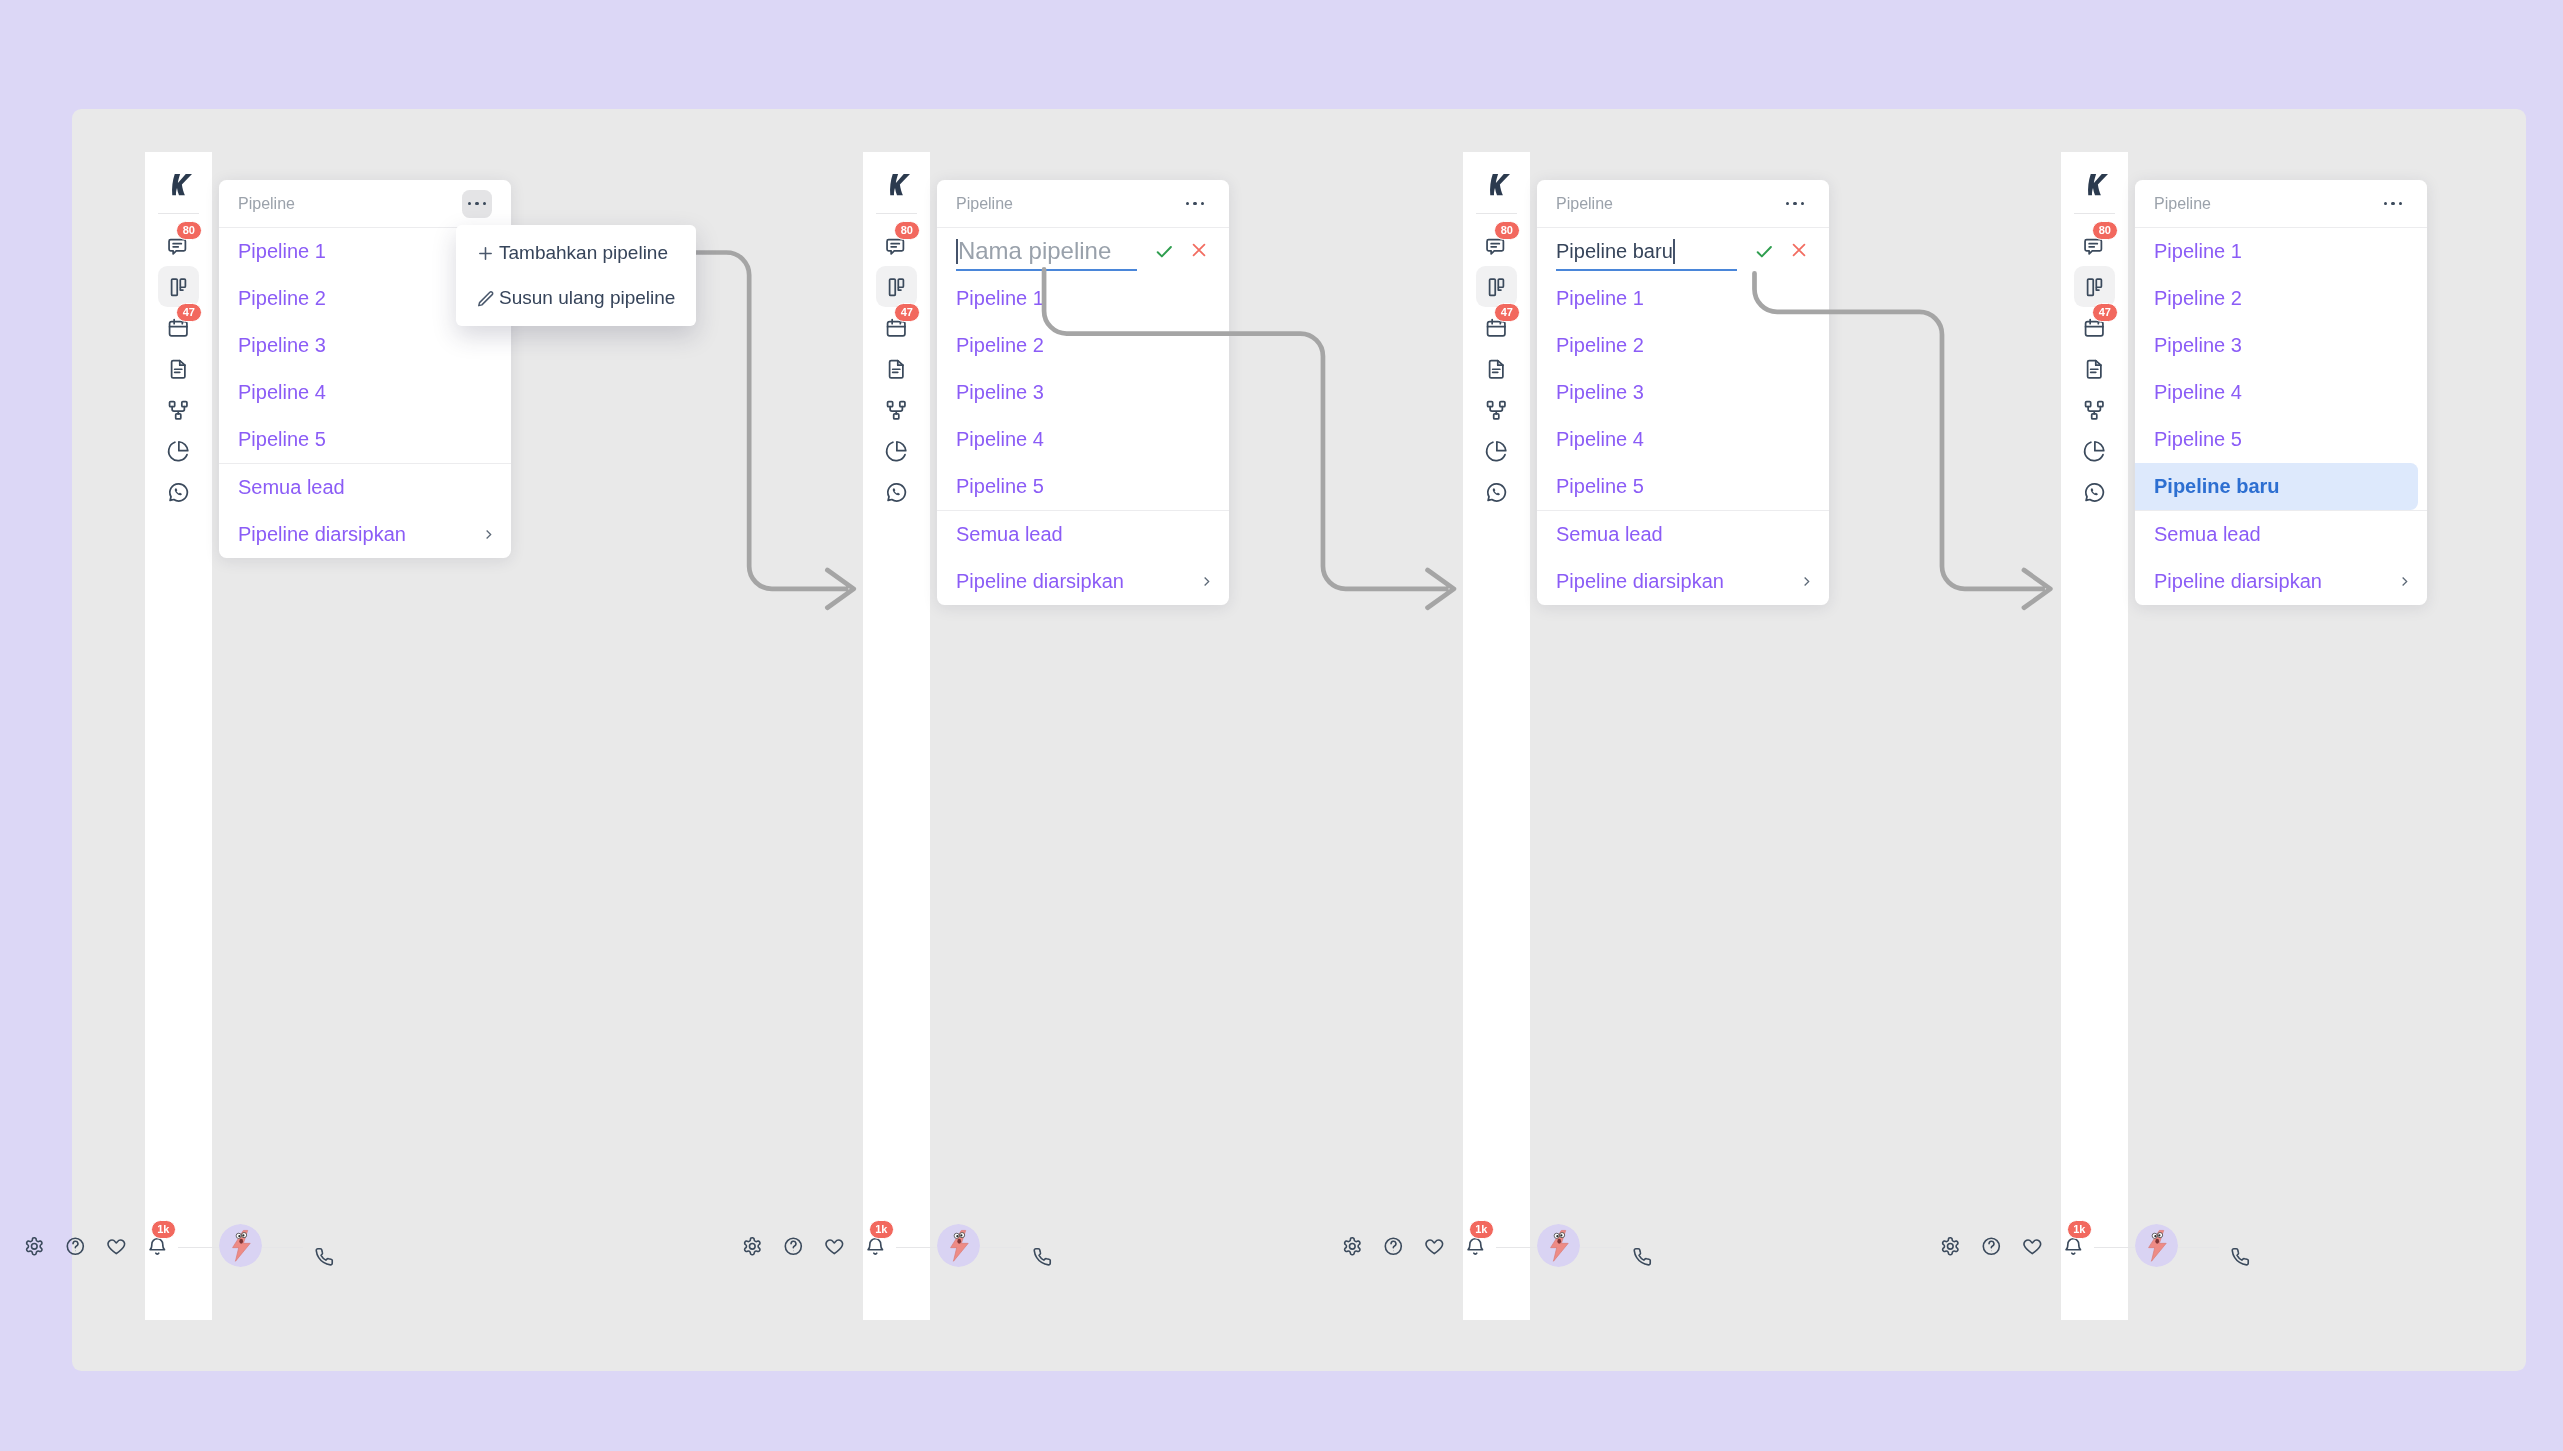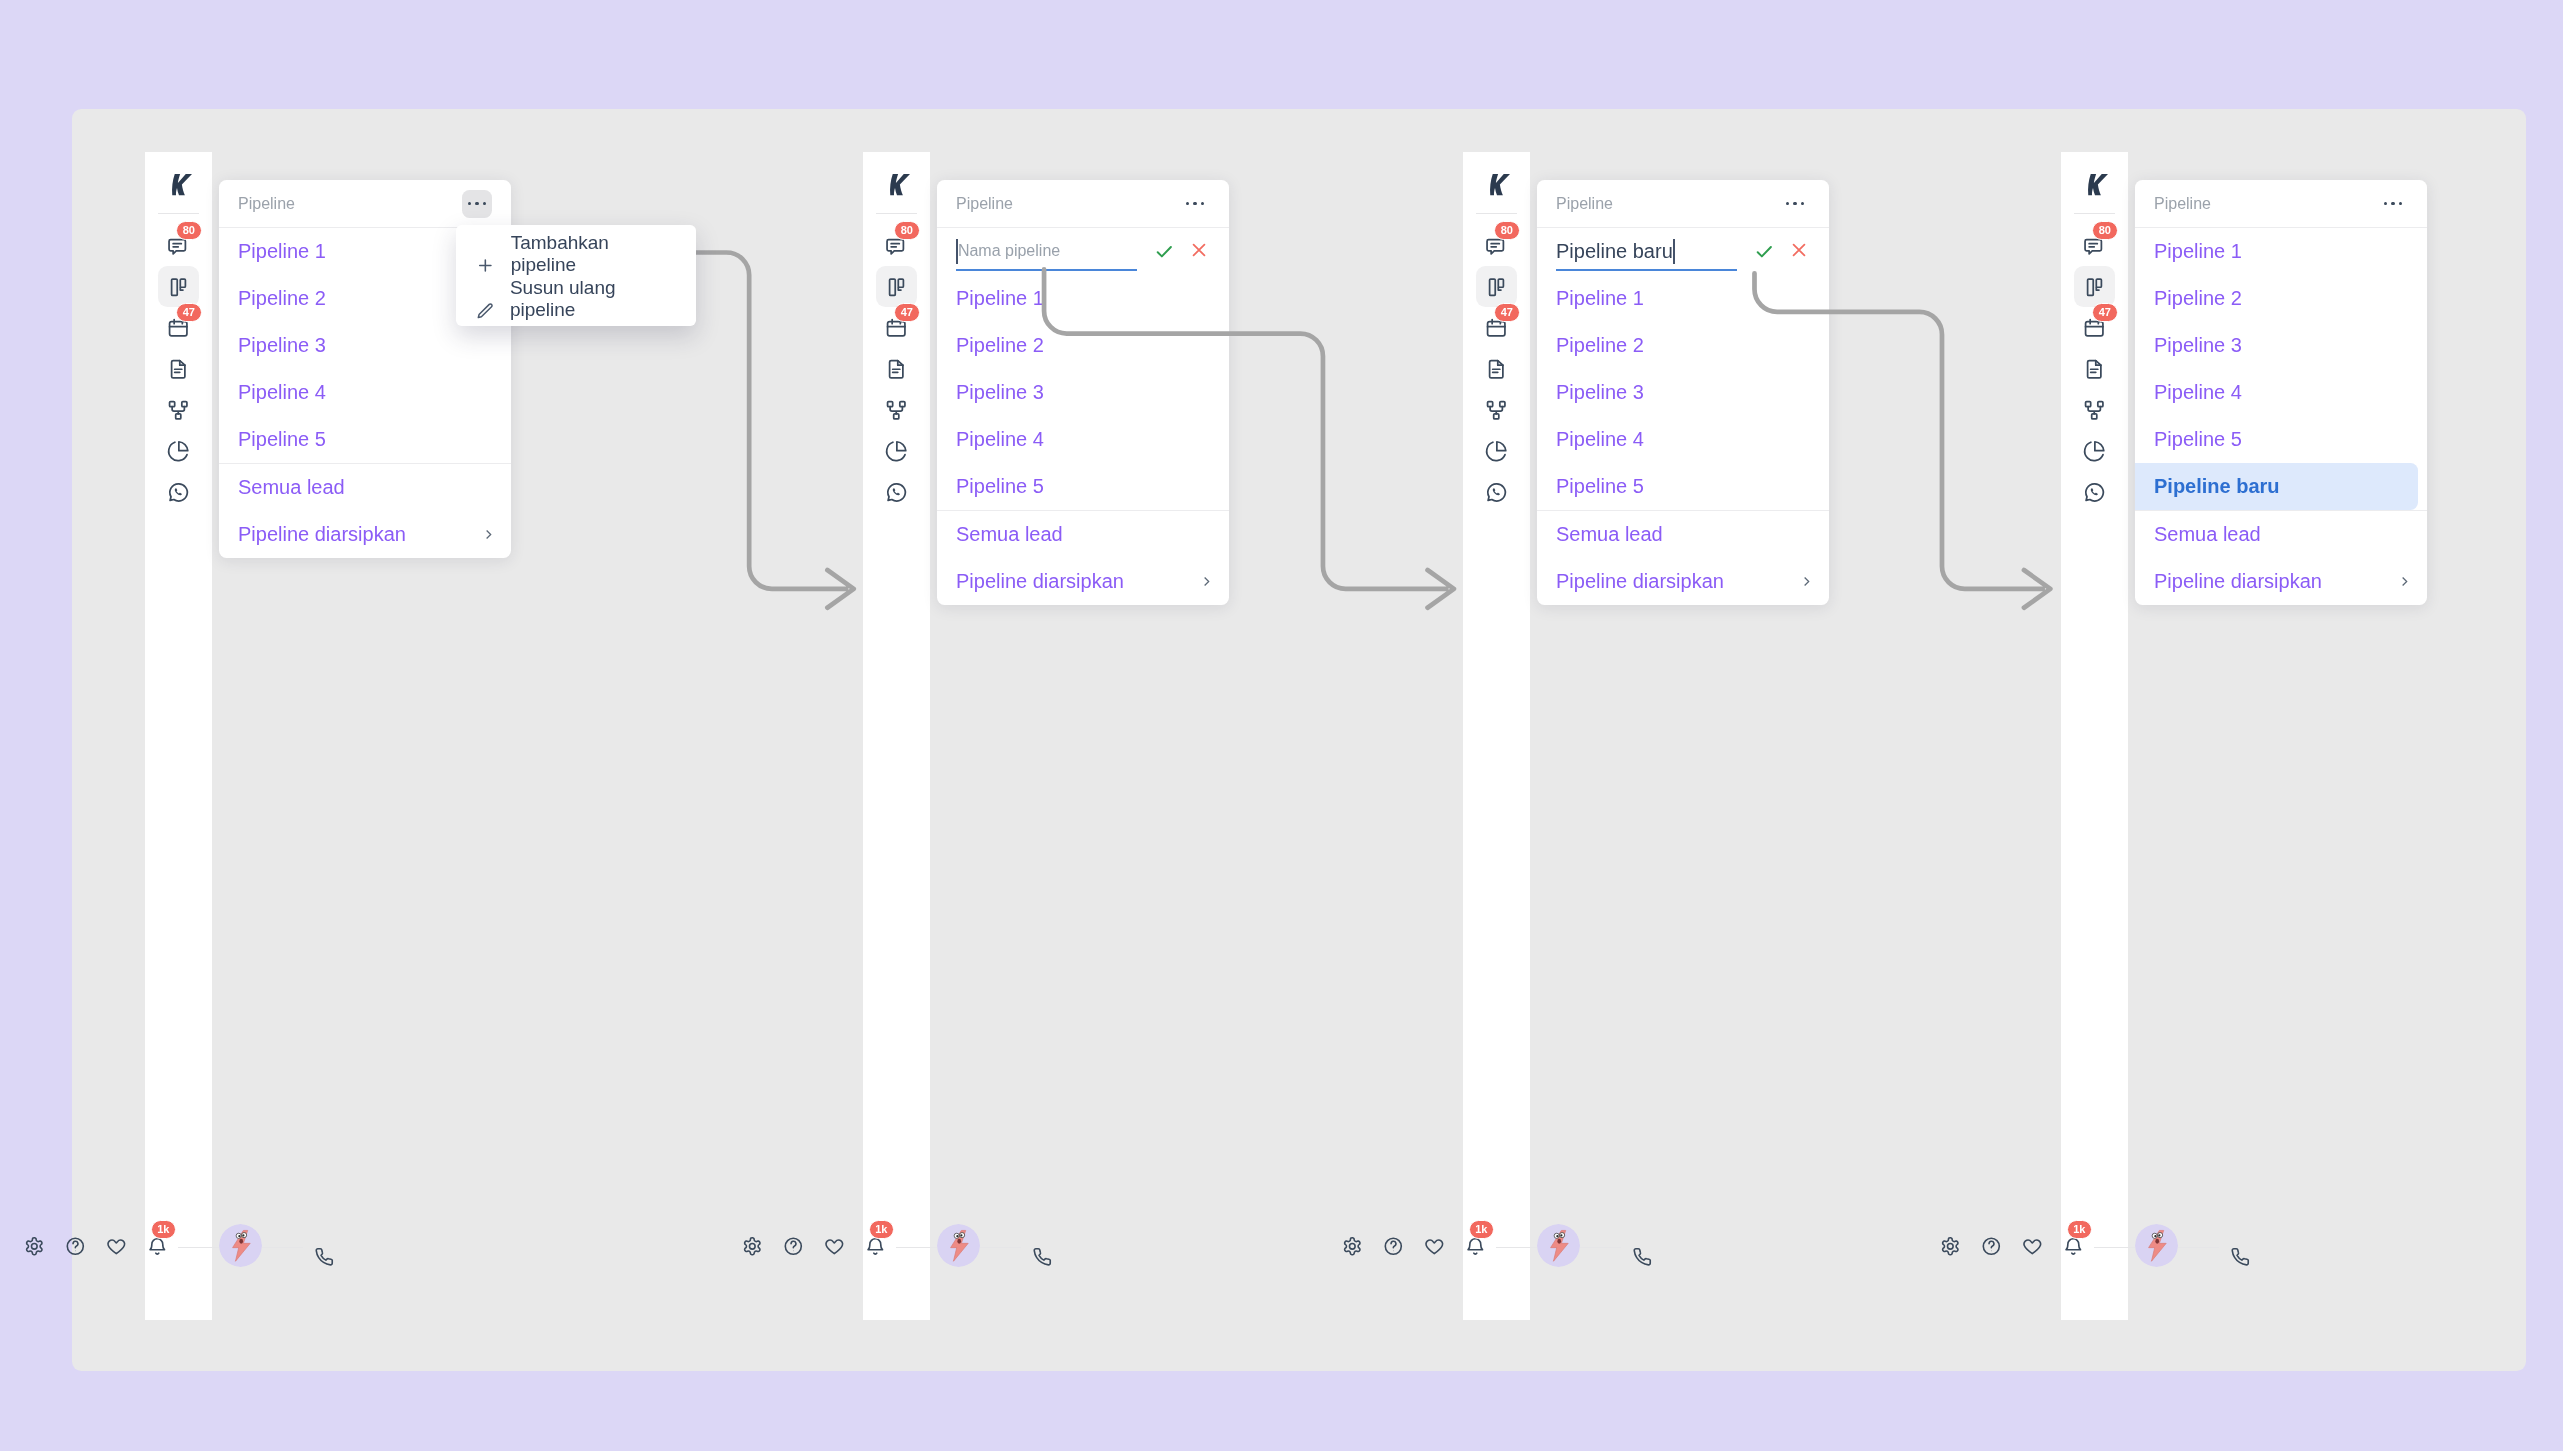--- a/index.html
+++ b/index.html
@@ -52,33 +52,33 @@
   .dot{width:3.8px;height:3.8px;border-radius:50%;background:#3c4a5c}
   .p-divider{height:0.9px;background:#ececee}
   .row{height:47px;display:flex;align-items:center;padding:0 15px 0 19px;font-size:20px;color:#8b5cf6;box-sizing:border-box}
   .row .chev{margin-left:auto;width:15px;height:15px;stroke:#5b6876;stroke-width:2}
   .sel-row{background:#dde9fc;color:#2d6fd1;font-weight:bold;width:283px;border-radius:0 7.5px 7.5px 0}
 
   
   .input-row{height:47px;position:relative;display:flex;align-items:center;padding:0 19px;box-sizing:border-box}
   .underline{position:absolute;left:19px;top:41px;width:181px;height:1.9px;background:#4a86d9}
   .caret{width:1.9px;height:24.5px;background:#44526a;display:inline-block;flex:none}
-  .ph{color:#99a1ab;font-size:16px;white-space:nowrap}
+  .ph{color:#99a1ab;font-size:24px;white-space:nowrap}
   .val{color:#36445a;font-size:20px;white-space:nowrap}
   .input-actions{margin-left:auto;display:flex;gap:12.3px;align-items:center}
   .ibtn{background:none;border:none;padding:0;width:22.6px;height:22.6px;cursor:pointer}
   .ic-check{stroke:#2f9e4f;stroke-width:2.1;width:22.6px;height:22.6px;fill:none;stroke-linecap:round;stroke-linejoin:round}
   .ic-x{stroke:#f26c60;stroke-width:2.1;width:20px;height:20px;fill:none;stroke-linecap:round;stroke-linejoin:round}
 
   
   .menu{
     position:absolute;left:311px;top:73px;width:240px;background:#fff;border-radius:5.7px;
     box-shadow:0 9.4px 24.5px rgba(40,40,70,.18);padding:5.7px 0;z-index:10;
   }
-  .menu-item{height:45px;display:flex;align-items:flex-end;gap:15px;padding:0 19px;font-size:19px;color:#36445a;cursor:pointer}
+  .menu-item{height:45px;display:flex;align-items:center;gap:3px;padding:0 19px;font-size:19px;color:#36445a;cursor:pointer}
   .menu-item .ic{width:21px;height:21px;stroke:#4a586c;stroke-width:1.8}
 
   
   .arrows{position:absolute;left:0;top:0;width:2563px;height:1451px;pointer-events:none;z-index:6}
   .arr{fill:none;stroke:#a5a5a5;stroke-width:5;stroke-linecap:round;stroke-linejoin:round}
 </style>
 </head>
 <body>
 
 <svg width="0" height="0" style="position:absolute">

